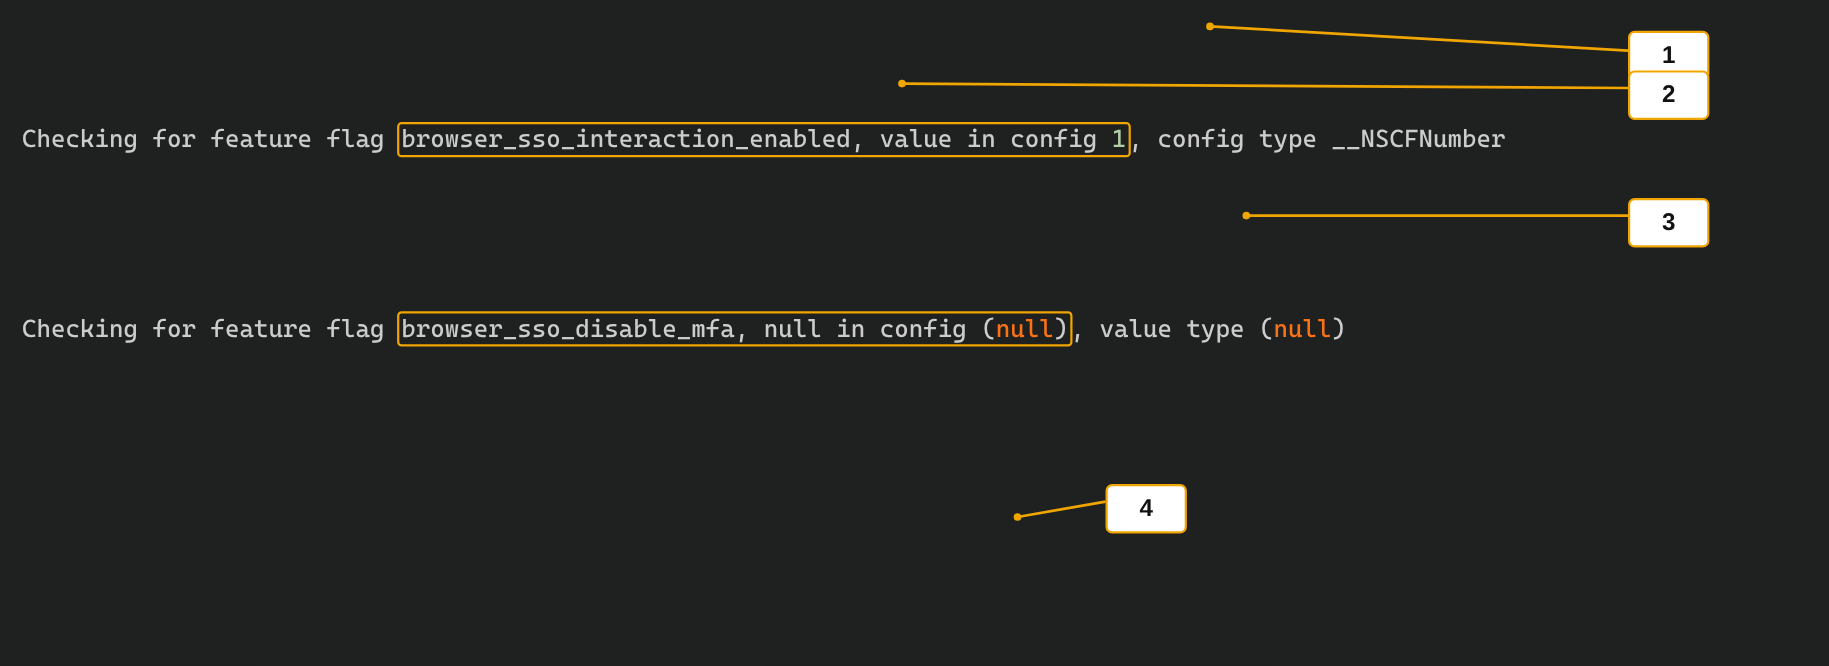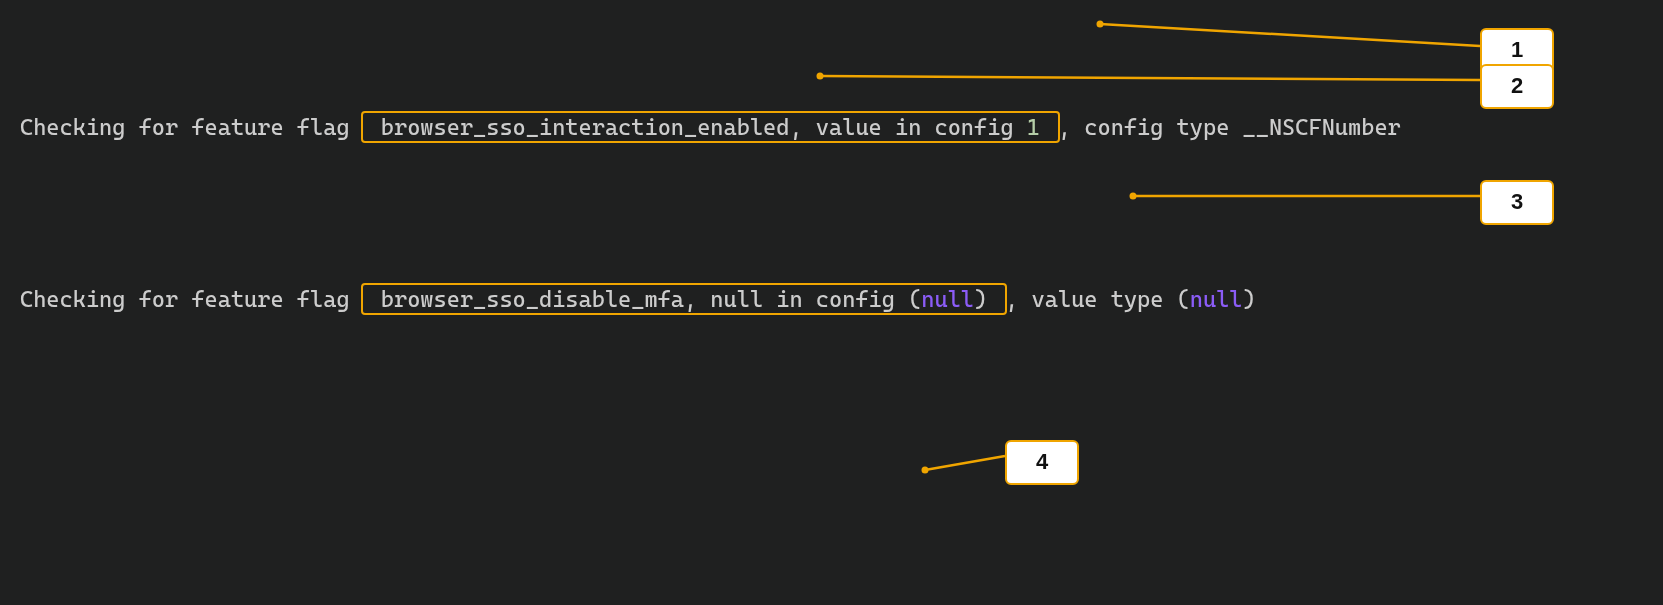--- a/index.html
+++ b/index.html
@@ -20,27 +20,27 @@
     color: #cccccc;
     white-space: pre;
   }
   .log {
     position: absolute;
     left: 20px;
     top: 6px;
   }
   .line { display: block; }
   .num  { color: #b5cea8; }      
-  .kw   { color: #8b5cf6; }      
+  .kw   { color: #f97316; }      
   
   .hl {
     display: inline;
     border: 2px solid #f0a500;
     border-radius: 4px;
-    padding: 1px 18px;
+    padding: 1px 2px;
     margin: -1px -2px;
     background: transparent;
   }
   
   .callout {
     position: absolute;
     min-width: 46px;
     padding: 3px 12px;
     background: #ffffff;
     color: #111111;

